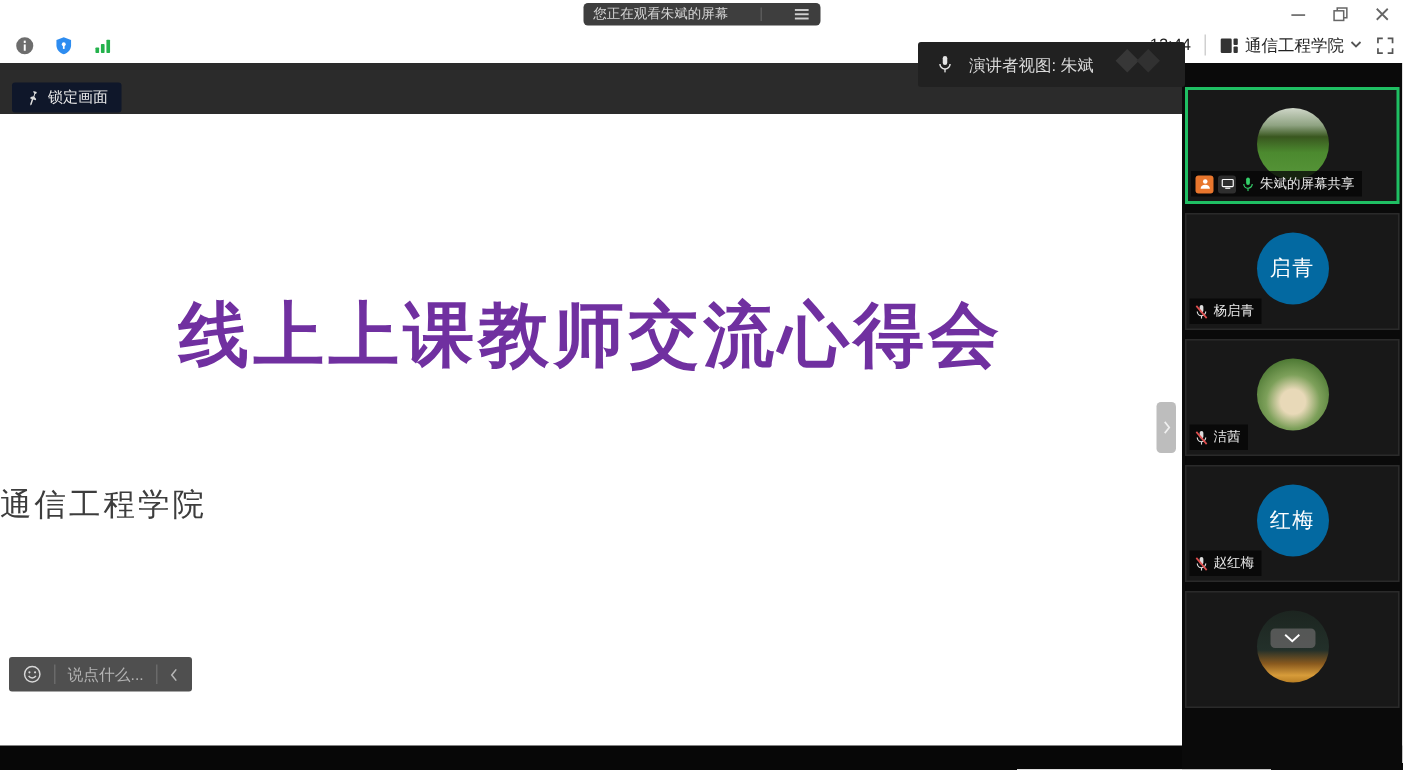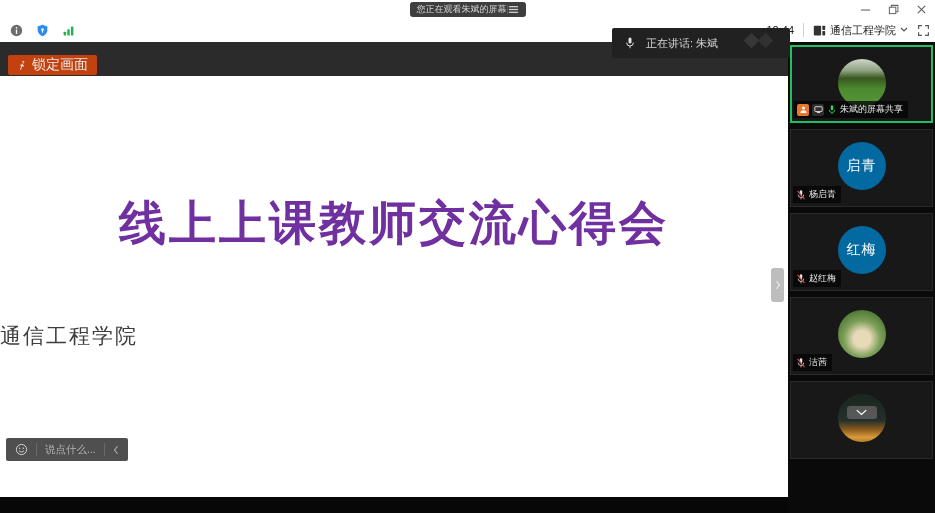--- a/index.html
+++ b/index.html
@@ -3,21 +3,21 @@
 <meta charset="utf-8">
 <style>
   html,body{margin:0;padding:0;background:#fff;}
   .stage{position:relative;width:935px;height:513px;overflow:hidden;
          font-family:"Liberation Sans","DejaVu Sans",sans-serif;background:#fff;}
 
   
   .titlebar{position:absolute;top:0;left:0;width:935px;height:18px;background:#fff;}
   .watch-pill{position:absolute;top:2px;left:50%;transform:translateX(-50%);
               height:15px;background:#3e3e3e;border-radius:3px;display:flex;align-items:center;
-              gap:0;padding:0 7px;color:#d6d6d6;font-size:9px;white-space:nowrap;}
+              gap:21px;padding:0 7px;color:#d6d6d6;font-size:9px;white-space:nowrap;}
   .pill-sep{width:1px;height:9px;background:#5a5a5a;}
   .win-controls{position:absolute;top:0;right:8px;height:18px;display:flex;align-items:center;gap:16px;}
   .win-controls span{display:flex;align-items:center;justify-content:center;width:12px;height:12px;cursor:pointer;}
 
   
   .toolbar{position:absolute;top:18px;left:0;width:935px;height:24px;background:#fff;
            border-bottom:1px solid #dedede;}
   .tool-left{position:absolute;left:10px;top:0;height:24px;display:flex;align-items:center;gap:13px;}
   .tool-right{position:absolute;right:5px;top:0;height:24px;display:flex;align-items:center;gap:9px;}
   .time{font-size:11px;color:#222;}
@@ -28,40 +28,40 @@
   
   .toast{position:absolute;left:612px;top:28px;width:178px;height:30px;background:#212121;
          border-radius:2px;display:flex;align-items:center;z-index:30;}
   .toast .t-mic{margin:0 10px 0 12px;display:flex;}
   .toast .t-label{font-size:11px;color:#d8d8d8;white-space:nowrap;}
   .toast .t-mark{position:absolute;right:6px;top:4px;opacity:.9;}
 
   
   .shared{position:absolute;top:42px;left:0;width:788px;height:455px;background:#fff;overflow:hidden;}
   .darkband{position:absolute;top:0;left:0;width:788px;height:34px;background:#2b2b2b;}
-  .lock-tip{position:absolute;left:8px;top:13px;height:20px;background:#c2410c;border-radius:2px;
-            display:flex;align-items:center;gap:5px;padding:0 9px;color:#e9e9e9;font-size:14px;z-index:5;cursor:pointer;}
+  .lock-tip{position:absolute;left:8px;top:13px;height:20px;background:#0f172a;border-radius:2px;
+            display:flex;align-items:center;gap:5px;padding:0 9px;color:#e9e9e9;font-size:10px;z-index:5;cursor:pointer;}
   .slide-title{position:absolute;top:150px;left:0;width:788px;text-align:center;
                font-size:47px;font-weight:bold;color:#7030A0;letter-spacing:3px;white-space:nowrap;}
   .slide-subtitle{position:absolute;top:268px;left:0;width:788px;text-align:left;
                   font-size:21px;color:#3d3d3d;letter-spacing:2px;margin-top:12px;}
   .chatbar{position:absolute;left:6px;top:396px;height:23px;background:rgba(66,66,66,.93);
            border-radius:2px;display:flex;align-items:center;gap:8px;padding:0 9px;}
   .chat-ph{font-size:10.5px;color:#b3b3b3;}
   .chat-sep{width:1px;height:13px;background:#6a6a6a;}
   .collapse-tab{position:absolute;right:4px;top:226px;width:13px;height:34px;
                 background:rgba(135,135,135,.55);border-radius:3px;display:flex;
                 align-items:center;justify-content:center;cursor:pointer;}
 
   
   .bottombar{position:absolute;left:0;top:497px;width:935px;height:16px;background:#070707;}
 
   
   .panel{position:absolute;left:788px;top:42px;width:147px;height:471px;background:#0a0a0a;
-         z-index:10;overflow:hidden;padding-top:3px;box-sizing:border-box;}
+         z-index:10;overflow:hidden;padding-top:16px;box-sizing:border-box;}
   .tile{position:relative;height:78px;margin:0 2px 6px 2px;background:#181818;
         border:1px solid #2a2a2a;box-sizing:border-box;cursor:pointer;}
   .tile.active{border:2px solid #1fbf63;}
   .avatar{position:absolute;top:12px;left:50%;transform:translateX(-50%);
           width:48px;height:48px;border-radius:50%;overflow:hidden;}
   .avatar.blue{background:#0369a1;display:flex;align-items:center;justify-content:center;
                color:#fff;font-size:14px;letter-spacing:1px;}
   .ph-field{background:linear-gradient(180deg,#cfd6c8 0%,#8fa382 24%,#39571f 40%,#4c8a2f 62%,#58963a 100%);}
   .ph-cup{background:radial-gradient(circle at 42% 45%,#3f8f7d 0 22%,#8fb8a8 42%,#d8ddcf 70%,#a9b79f 100%);}
   .ph-flower{background:radial-gradient(circle at 50% 60%,#e8d9b8 0 22%,#7da05a 48%,#4f7a35 76%,#3f642b 100%);}
@@ -171,21 +171,21 @@
   </div>
 
   <div class="toast">
     <span class="t-mic">
       <svg width="12" height="14" viewBox="0 0 16 18">
           <rect x="6" y="1.5" width="4" height="8" rx="2" fill="#e5e5e5"></rect>
           <path d="M3.5 8.5a4.5 4.5 0 0 0 9 0" stroke="#e5e5e5" stroke-width="1.3" fill="none"></path>
           <rect x="7.4" y="13" width="1.2" height="3" fill="#e5e5e5"></rect>
         </svg>
     </span>
-    <span class="t-label">正在讲话: 朱斌</span>
+    <span class="t-label">演讲者视图: 朱斌</span>
     <span class="t-mark">
       <svg width="46" height="22" viewBox="0 0 46 22">
           <g fill="#3a3a3a">
             <rect x="8" y="3" width="11" height="11" transform="rotate(45 13.5 8.5)"></rect>
             <rect x="22" y="3" width="11" height="11" transform="rotate(45 27.5 8.5)" fill="#333"></rect>
           </g>
         </svg>
     </span>
   </div>
 
@@ -268,50 +268,50 @@
               <path d="M3.5 8.5a4.5 4.5 0 0 0 9 0" stroke="#dcdcdc" stroke-width="1.3" fill="none"></path>
               <rect x="7.4" y="13" width="1.2" height="3" fill="#dcdcdc"></rect>
               <line x1="2.5" y1="2.5" x2="13.5" y2="15.5" stroke="#E04F4F" stroke-width="1.8"></line>
             </svg>
         </span>
         <span class="nm">杨启青</span>
       </div>
     </div>
 
     <div class="tile">
+      <div class="avatar ph-flower"></div>
+      <div class="tlabel">
+        <span class="micwrap">
+          <svg width="10" height="12" viewBox="0 0 16 18">
+              <rect x="6" y="1.5" width="4" height="8" rx="2" fill="#dcdcdc"></rect>
+              <path d="M3.5 8.5a4.5 4.5 0 0 0 9 0" stroke="#dcdcdc" stroke-width="1.3" fill="none"></path>
+              <rect x="7.4" y="13" width="1.2" height="3" fill="#dcdcdc"></rect>
+              <line x1="2.5" y1="2.5" x2="13.5" y2="15.5" stroke="#E04F4F" stroke-width="1.8"></line>
+            </svg>
+        </span>
+        <span class="nm">洁茜</span>
+      </div>
+    </div>
+
+    <div class="tile">
       <div class="avatar blue">红梅</div>
       <div class="tlabel">
         <span class="micwrap">
           <svg width="10" height="12" viewBox="0 0 16 18">
               <rect x="6" y="1.5" width="4" height="8" rx="2" fill="#dcdcdc"></rect>
               <path d="M3.5 8.5a4.5 4.5 0 0 0 9 0" stroke="#dcdcdc" stroke-width="1.3" fill="none"></path>
               <rect x="7.4" y="13" width="1.2" height="3" fill="#dcdcdc"></rect>
               <line x1="2.5" y1="2.5" x2="13.5" y2="15.5" stroke="#E04F4F" stroke-width="1.8"></line>
             </svg>
         </span>
         <span class="nm">赵红梅</span>
       </div>
     </div>
 
     <div class="tile">
-      <div class="avatar ph-flower"></div>
-      <div class="tlabel">
-        <span class="micwrap">
-          <svg width="10" height="12" viewBox="0 0 16 18">
-              <rect x="6" y="1.5" width="4" height="8" rx="2" fill="#dcdcdc"></rect>
-              <path d="M3.5 8.5a4.5 4.5 0 0 0 9 0" stroke="#dcdcdc" stroke-width="1.3" fill="none"></path>
-              <rect x="7.4" y="13" width="1.2" height="3" fill="#dcdcdc"></rect>
-              <line x1="2.5" y1="2.5" x2="13.5" y2="15.5" stroke="#E04F4F" stroke-width="1.8"></line>
-            </svg>
-        </span>
-        <span class="nm">洁茜</span>
-      </div>
-    </div>
-
-    <div class="tile">
       <div class="avatar ph-night"></div>
       <div class="scroll-down">
         <svg width="11" height="7" viewBox="0 0 14 8" fill="none" stroke="#fff" stroke-width="1.6">
             <path d="M1 1l6 5.5L13 1"></path>
           </svg>
       </div>
     </div>
 
   </div>
 </div>

